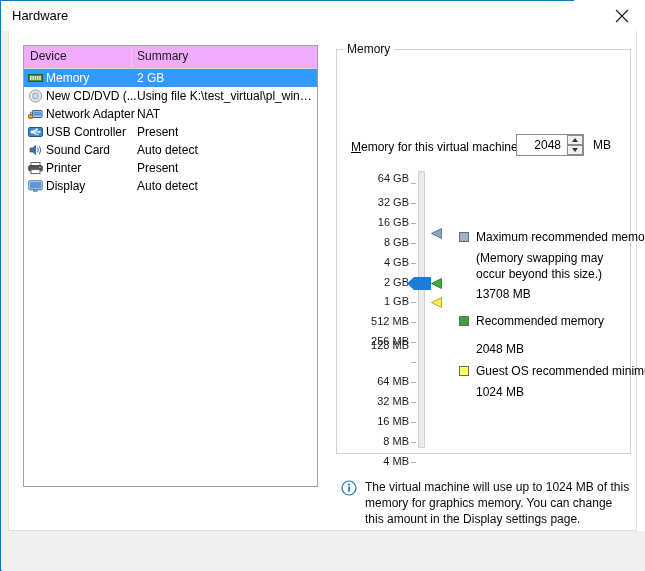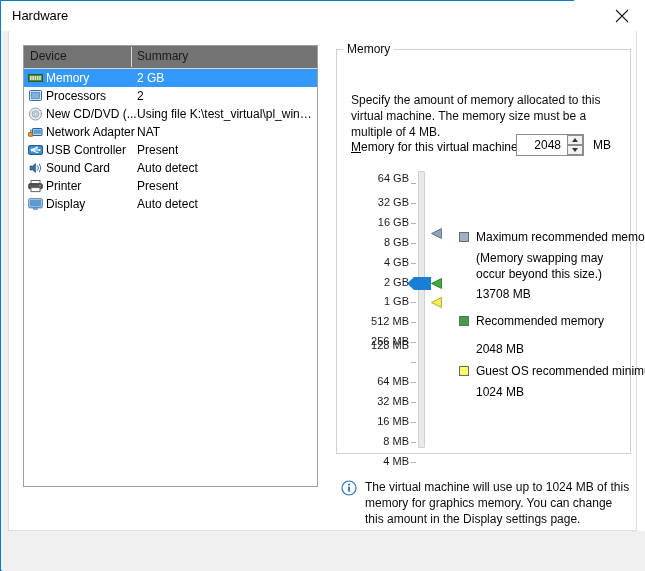--- a/index.html
+++ b/index.html
@@ -74,21 +74,21 @@
     width: 295px;
     height: 442px;
     box-sizing: border-box;
     border: 1px solid #a0a0a0;
     background: #ffffff;
     overflow: hidden;
   }
   #list-header {
     position: relative;
     height: 22px;
-    background: #737373;
+    background: #f0abfc;
     border-bottom: 1px solid #d8d8d8;
   }
   #list-header .hcell {
     position: absolute;
     top: 3px;
     font-size: 12px;
     color: #1a1a1a;
   }
   #list-header .hcell.device { left: 6px; }
   #list-header .hcell.summary { left: 113px; }
@@ -401,28 +401,20 @@
             <span class="icon"><svg width="15" height="14" viewBox="0 0 15 14">
                 <rect x="0.5" y="3.5" width="14" height="7" fill="#4a8f3c" stroke="#2d5a24"></rect>
                 <rect x="2" y="5" width="1.6" height="4" fill="#dfe7c8"></rect>
                 <rect x="4.3" y="5" width="1.6" height="4" fill="#dfe7c8"></rect>
                 <rect x="6.6" y="5" width="1.6" height="4" fill="#dfe7c8"></rect>
                 <rect x="8.9" y="5" width="1.6" height="4" fill="#dfe7c8"></rect>
                 <rect x="11.2" y="5" width="1.6" height="4" fill="#dfe7c8"></rect>
               </svg></span>
             <span class="devname">Memory</span>
             <span class="devsum">2 GB</span>
-          </div>
-          <div class="row">
-            <span class="icon"><svg width="15" height="14" viewBox="0 0 15 14">
-                <rect x="1.5" y="1.5" width="12" height="10" rx="1" fill="#cfe3f5" stroke="#3a6e9e"></rect>
-                <rect x="3.5" y="3.5" width="8" height="6" fill="#7fb4df" stroke="#3a6e9e" stroke-width="0.6"></rect>
-              </svg></span>
-            <span class="devname">Processors</span>
-            <span class="devsum">2</span>
           </div>
           <div class="row">
             <span class="icon"><svg width="15" height="14" viewBox="0 0 15 14">
                 <circle cx="7.5" cy="7" r="6" fill="#e9eef2" stroke="#8a9aa6"></circle>
                 <circle cx="7.5" cy="7" r="3.4" fill="#c3cfd8" stroke="#8a9aa6" stroke-width="0.6"></circle>
                 <circle cx="7.5" cy="7" r="1.3" fill="#ffffff" stroke="#8a9aa6" stroke-width="0.5"></circle>
               </svg></span>
             <span class="devname">New CD/DVD (...</span>
             <span class="devsum">Using file K:\test_virtual\pl_windo…</span>
           </div>
@@ -491,21 +483,20 @@
       </span>
       <span><span class="accel">A</span><span>dd...</span></span>
     </div>
     <div class="btn disabled" id="btn-remove">
       <span class="accel">R</span><span>emove</span>
     </div>
 
     <div id="memory-group"></div>
     <div id="memory-legend">Memory</div>
 
-    <div id="memory-desc">Specify the amount of memory allocated to this virtual machine. The memory size must be a multiple of 4 MB.</div>
 
     <div id="mem-field-label"><span class="accel">M</span><span>emory for this virtual machine:</span></div>
 
     <div id="mem-input-wrap">
       <input id="mem-input" type="text" value="2048" style="">
       <div class="spin up">
           <i></i>
         </div>
       <div class="spin dn">
           <i></i>

